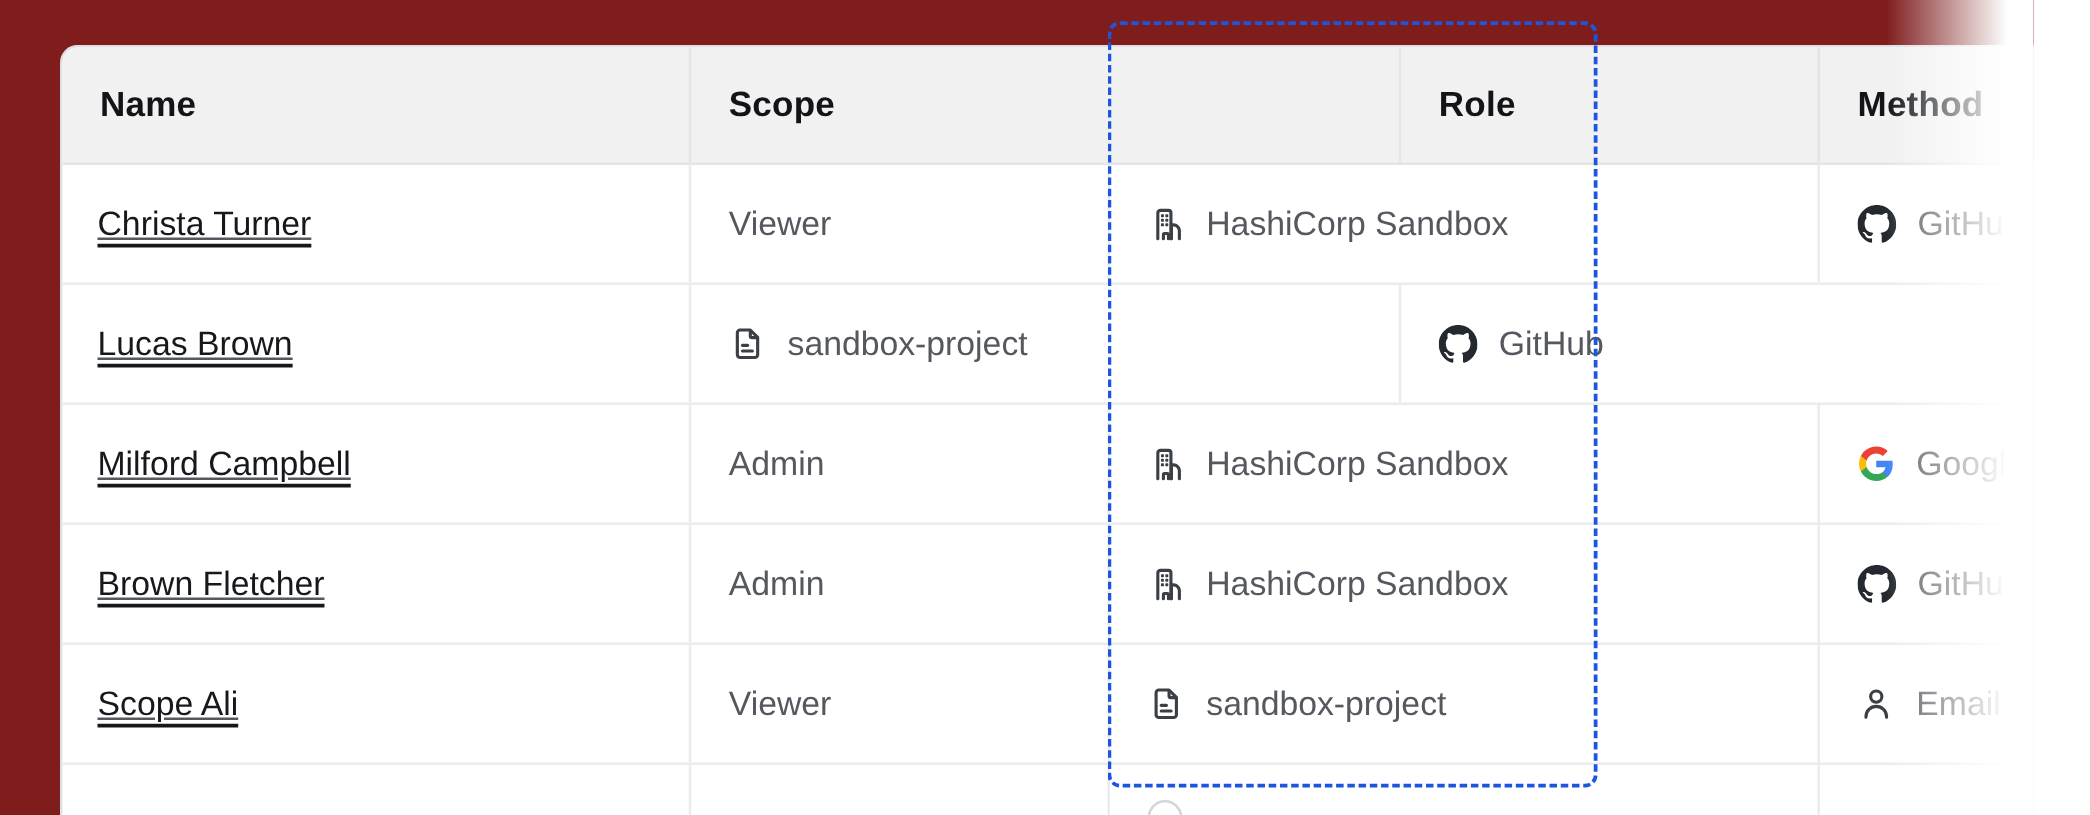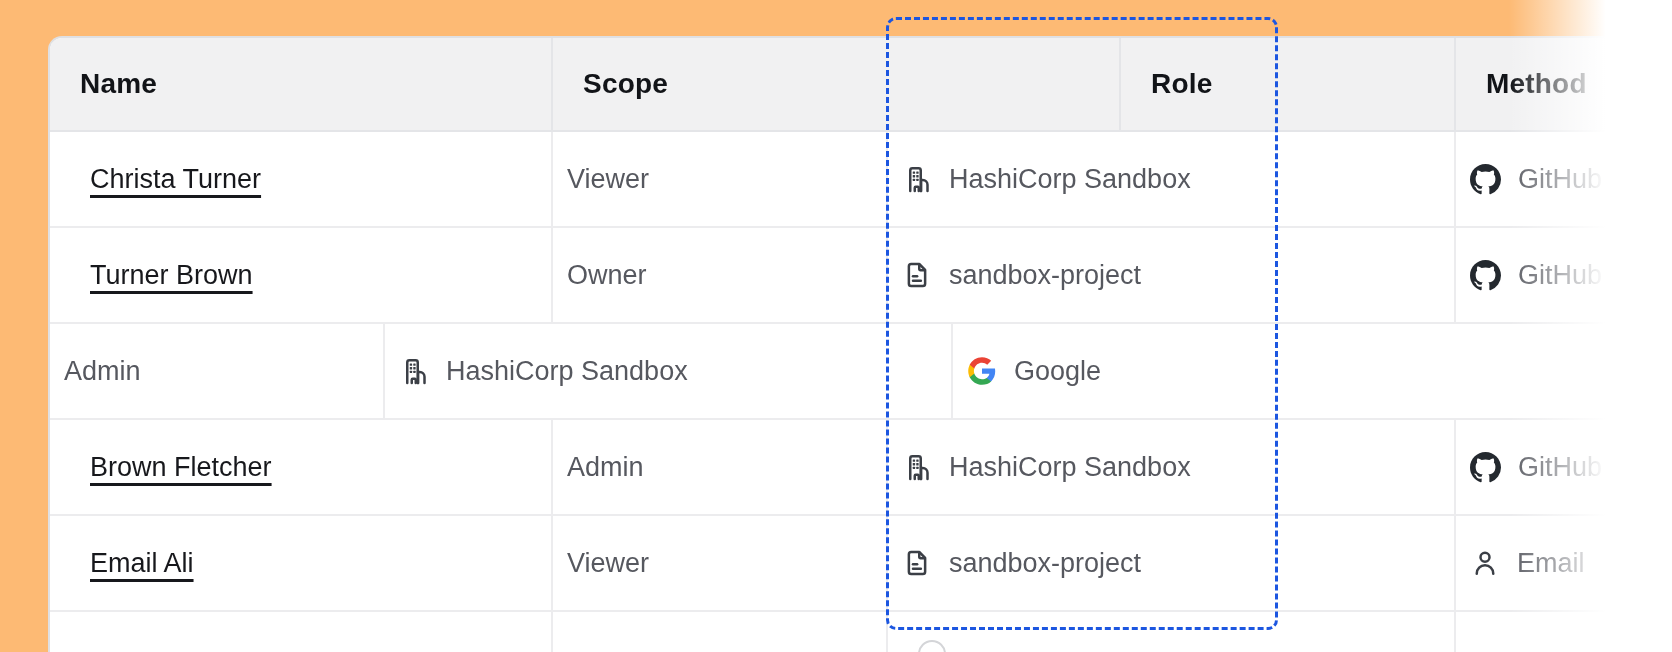--- a/index.html
+++ b/index.html
@@ -1,20 +1,20 @@
 <!DOCTYPE html>
 <html><head>
 <meta charset="utf-8">
 <style>
   html,body { margin:0; padding:0; background:#ffffff; }
   .viewport {
     position:relative;
     width:1627px; height:652px;
     overflow:hidden;
-    background:#fdba74;
+    background:#7f1d1d;
     font-family:"Liberation Sans", sans-serif;
   }
   .table {
     position:absolute; left:48px; top:36px;
     width:1828px;
     box-sizing:border-box;
     border:2px solid #dfe0e3;
     border-right:none; border-bottom:none;
     border-top-left-radius:14px;
     overflow:hidden;
@@ -26,29 +26,29 @@
     box-sizing:border-box;
     padding-left:30px;
     font-size:28px; font-weight:700; color:#121418;
     border-right:2px solid #e4e5e8;
     letter-spacing:0.2px;
   }
   .tr { display:flex; height:96px; background:#ffffff; border-bottom:2px solid #ececee; box-sizing:border-box; }
   .td {
     display:flex; align-items:center;
     box-sizing:border-box;
-    padding-left:14px;
+    padding-left:30px;
     font-size:27px; color:#56585f;
     border-right:2px solid #ececee;
   }
   .col-name   { width:503px; }
   .col-role   { width:335px; }
   .col-scope  { width:568px; }
   .col-method { width:420px; border-right:none !important; }
-  .col-name.td { padding-left:40px; }
+  .col-name.td { padding-left:28px;text-decoration:underline; }
   .name-link {
     color:#17181c;
     text-decoration:underline;
     text-decoration-thickness:2.5px;
     text-underline-offset:7px;
     cursor:pointer;
   }
   .cell-icon { display:flex; align-items:center; margin-right:17px; flex:0 0 auto; }
   .cell-icon svg { display:block; }
   .highlight-rect {
@@ -121,24 +121,21 @@
               <svg width="31" height="31" viewBox="0 0 16 16" fill="#24292f">
                 <path d="M8 0C3.58 0 0 3.58 0 8c0 3.54 2.29 6.53 5.47 7.59.4.07.55-.17.55-.38 0-.19-.01-.82-.01-1.49-2.01.37-2.53-.49-2.69-.94-.09-.23-.48-.94-.82-1.13-.28-.15-.68-.52-.01-.53.63-.01 1.08.58 1.23.82.72 1.21 1.87.87 2.33.66.07-.52.28-.87.51-1.07-1.78-.2-3.64-.89-3.64-3.95 0-.87.31-1.59.82-2.15-.08-.2-.36-1.02.08-2.12 0 0 .67-.21 2.2.82.64-.18 1.32-.27 2-.27s1.36.09 2 .27c1.53-1.04 2.2-.82 2.2-.82.44 1.1.16 1.92.08 2.12.51.56.82 1.27.82 2.15 0 3.07-1.87 3.75-3.65 3.95.29.25.54.73.54 1.48 0 1.07-.01 1.93-.01 2.2 0 .21.15.46.55.38A8.01 8.01 0 0 0 16 8c0-4.42-3.58-8-8-8z"></path>
               </svg>
             </span>
       <span>GitHub</span>
     </div>
   </div>
 
   <div class="tr">
     <div class="td col-name">
-      <a class="name-link">Turner Brown</a>
-    </div>
-    <div class="td col-role">
-      <span>Owner</span>
+      <a class="name-link">Lucas Brown</a>
     </div>
     <div class="td col-scope">
       <span class="cell-icon">
               <svg width="30" height="30" viewBox="0 0 24 24" fill="none">
                 <path d="M13.8 3.2H7.3c-1 0-1.8.8-1.8 1.8v14c0 1 .8 1.8 1.8 1.8h9.4c1 0 1.8-.8 1.8-1.8V7.9l-4.7-4.7z" stroke="#3b3f46" stroke-width="2" stroke-linejoin="round"></path>
                 <path d="M13.8 3.4v3.6c0 .6.5 1.1 1.1 1.1h3.4" stroke="#3b3f46" stroke-width="2" stroke-linejoin="round"></path>
                 <path d="M8.8 13h3.3" stroke="#3b3f46" stroke-width="2" stroke-linecap="round"></path>
                 <path d="M8.8 16.6h6.3" stroke="#3b3f46" stroke-width="2" stroke-linecap="round"></path>
               </svg>
             </span>
@@ -148,20 +145,23 @@
       <span class="cell-icon">
               <svg width="31" height="31" viewBox="0 0 16 16" fill="#24292f">
                 <path d="M8 0C3.58 0 0 3.58 0 8c0 3.54 2.29 6.53 5.47 7.59.4.07.55-.17.55-.38 0-.19-.01-.82-.01-1.49-2.01.37-2.53-.49-2.69-.94-.09-.23-.48-.94-.82-1.13-.28-.15-.68-.52-.01-.53.63-.01 1.08.58 1.23.82.72 1.21 1.87.87 2.33.66.07-.52.28-.87.51-1.07-1.78-.2-3.64-.89-3.64-3.95 0-.87.31-1.59.82-2.15-.08-.2-.36-1.02.08-2.12 0 0 .67-.21 2.2.82.64-.18 1.32-.27 2-.27s1.36.09 2 .27c1.53-1.04 2.2-.82 2.2-.82.44 1.1.16 1.92.08 2.12.51.56.82 1.27.82 2.15 0 3.07-1.87 3.75-3.65 3.95.29.25.54.73.54 1.48 0 1.07-.01 1.93-.01 2.2 0 .21.15.46.55.38A8.01 8.01 0 0 0 16 8c0-4.42-3.58-8-8-8z"></path>
               </svg>
             </span>
       <span>GitHub</span>
     </div>
   </div>
 
   <div class="tr">
+    <div class="td col-name">
+      <a class="name-link">Milford Campbell</a>
+    </div>
     <div class="td col-role">
       <span>Admin</span>
     </div>
     <div class="td col-scope">
       <span class="cell-icon">
               <svg width="30" height="30" viewBox="0 0 24 24" fill="none">
                 <path d="M6.6 21.6V5.1c0-.95.77-1.7 1.7-1.7h5c.95 0 1.7.75 1.7 1.7v16.5" stroke="#3b3f46" stroke-width="2" stroke-linecap="round"></path>
                 <path d="M15.3 21.6v-8.9h1.3a3.8 3.8 0 0 1 3.8 3.8v5.1" stroke="#3b3f46" stroke-width="2" stroke-linecap="round"></path>
                 <path d="M10.2 21.6v-2.7c0-.4.33-.7.7-.7h1.8c.4 0 .7.3.7.7v2.7" stroke="#3b3f46" stroke-width="2" stroke-linecap="round"></path>
                 <g fill="#3b3f46">
@@ -219,21 +219,21 @@
               <svg width="31" height="31" viewBox="0 0 16 16" fill="#24292f">
                 <path d="M8 0C3.58 0 0 3.58 0 8c0 3.54 2.29 6.53 5.47 7.59.4.07.55-.17.55-.38 0-.19-.01-.82-.01-1.49-2.01.37-2.53-.49-2.69-.94-.09-.23-.48-.94-.82-1.13-.28-.15-.68-.52-.01-.53.63-.01 1.08.58 1.23.82.72 1.21 1.87.87 2.33.66.07-.52.28-.87.51-1.07-1.78-.2-3.64-.89-3.64-3.95 0-.87.31-1.59.82-2.15-.08-.2-.36-1.02.08-2.12 0 0 .67-.21 2.2.82.64-.18 1.32-.27 2-.27s1.36.09 2 .27c1.53-1.04 2.2-.82 2.2-.82.44 1.1.16 1.92.08 2.12.51.56.82 1.27.82 2.15 0 3.07-1.87 3.75-3.65 3.95.29.25.54.73.54 1.48 0 1.07-.01 1.93-.01 2.2 0 .21.15.46.55.38A8.01 8.01 0 0 0 16 8c0-4.42-3.58-8-8-8z"></path>
               </svg>
             </span>
       <span>GitHub</span>
     </div>
   </div>
 
   <div class="tr">
     <div class="td col-name">
-      <a class="name-link">Email Ali</a>
+      <a class="name-link">Scope Ali</a>
     </div>
     <div class="td col-role">
       <span>Viewer</span>
     </div>
     <div class="td col-scope">
       <span class="cell-icon">
               <svg width="30" height="30" viewBox="0 0 24 24" fill="none">
                 <path d="M13.8 3.2H7.3c-1 0-1.8.8-1.8 1.8v14c0 1 .8 1.8 1.8 1.8h9.4c1 0 1.8-.8 1.8-1.8V7.9l-4.7-4.7z" stroke="#3b3f46" stroke-width="2" stroke-linejoin="round"></path>
                 <path d="M13.8 3.4v3.6c0 .6.5 1.1 1.1 1.1h3.4" stroke="#3b3f46" stroke-width="2" stroke-linejoin="round"></path>
                 <path d="M8.8 13h3.3" stroke="#3b3f46" stroke-width="2" stroke-linecap="round"></path>

